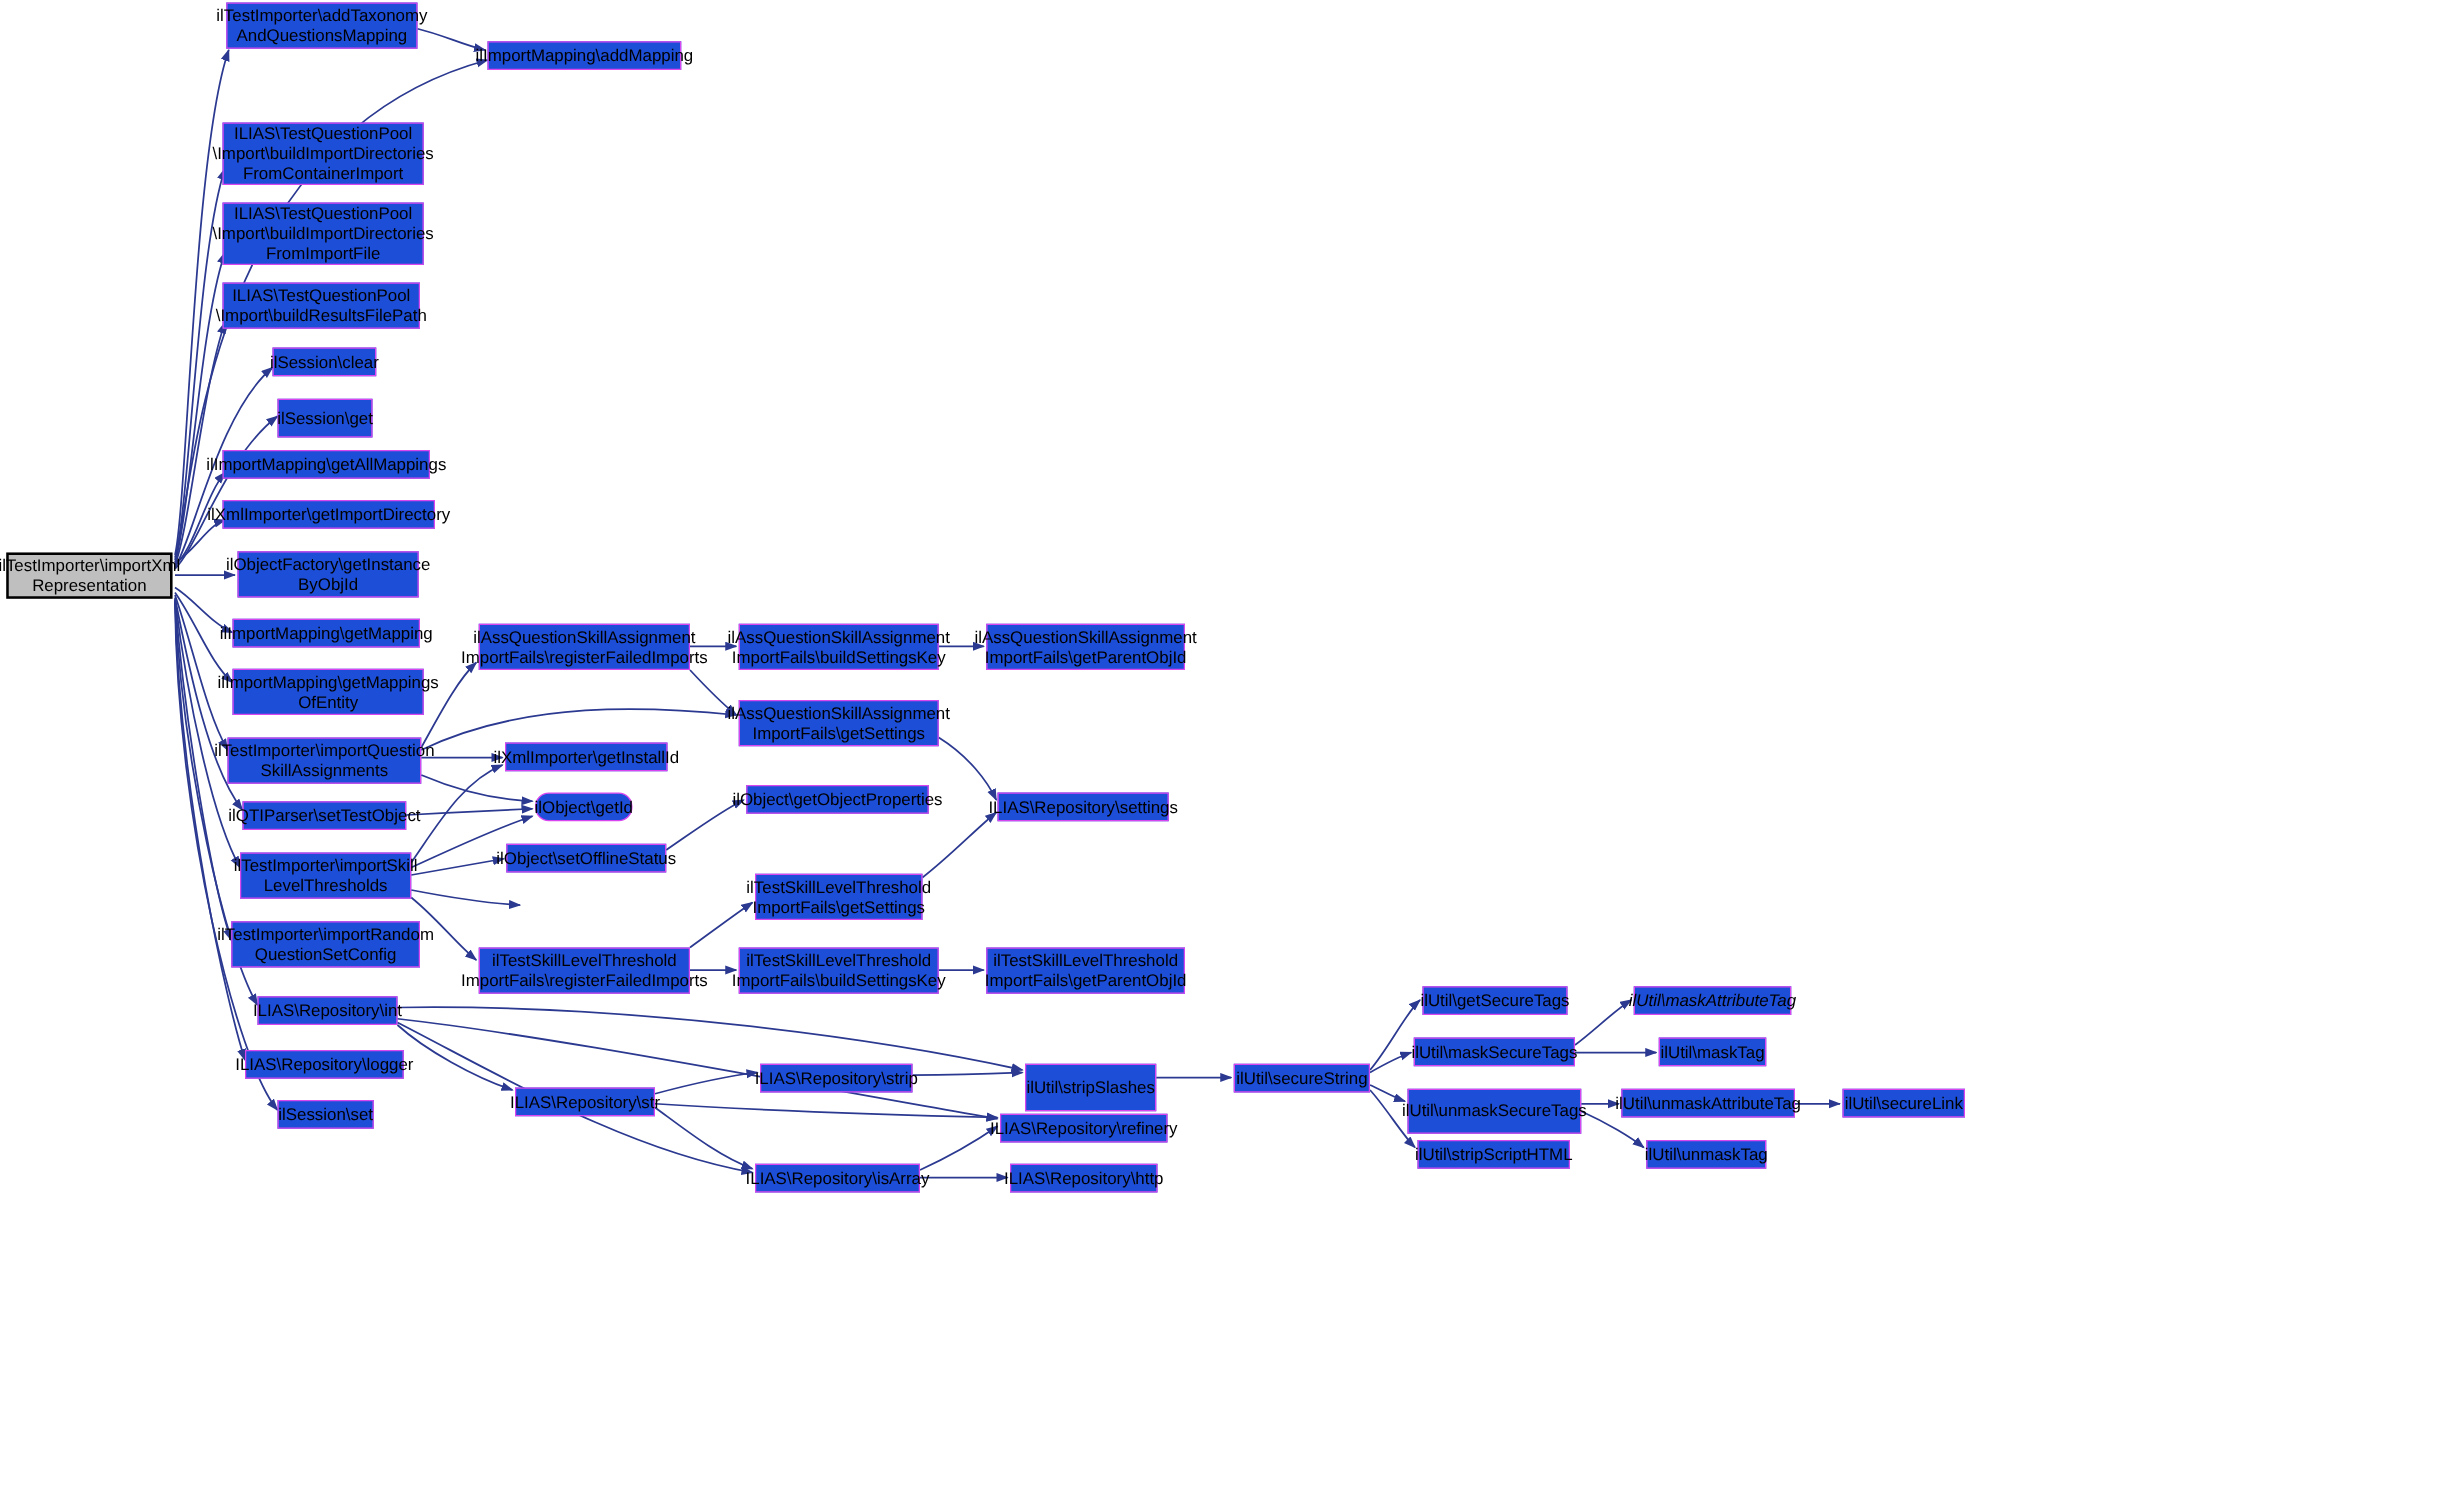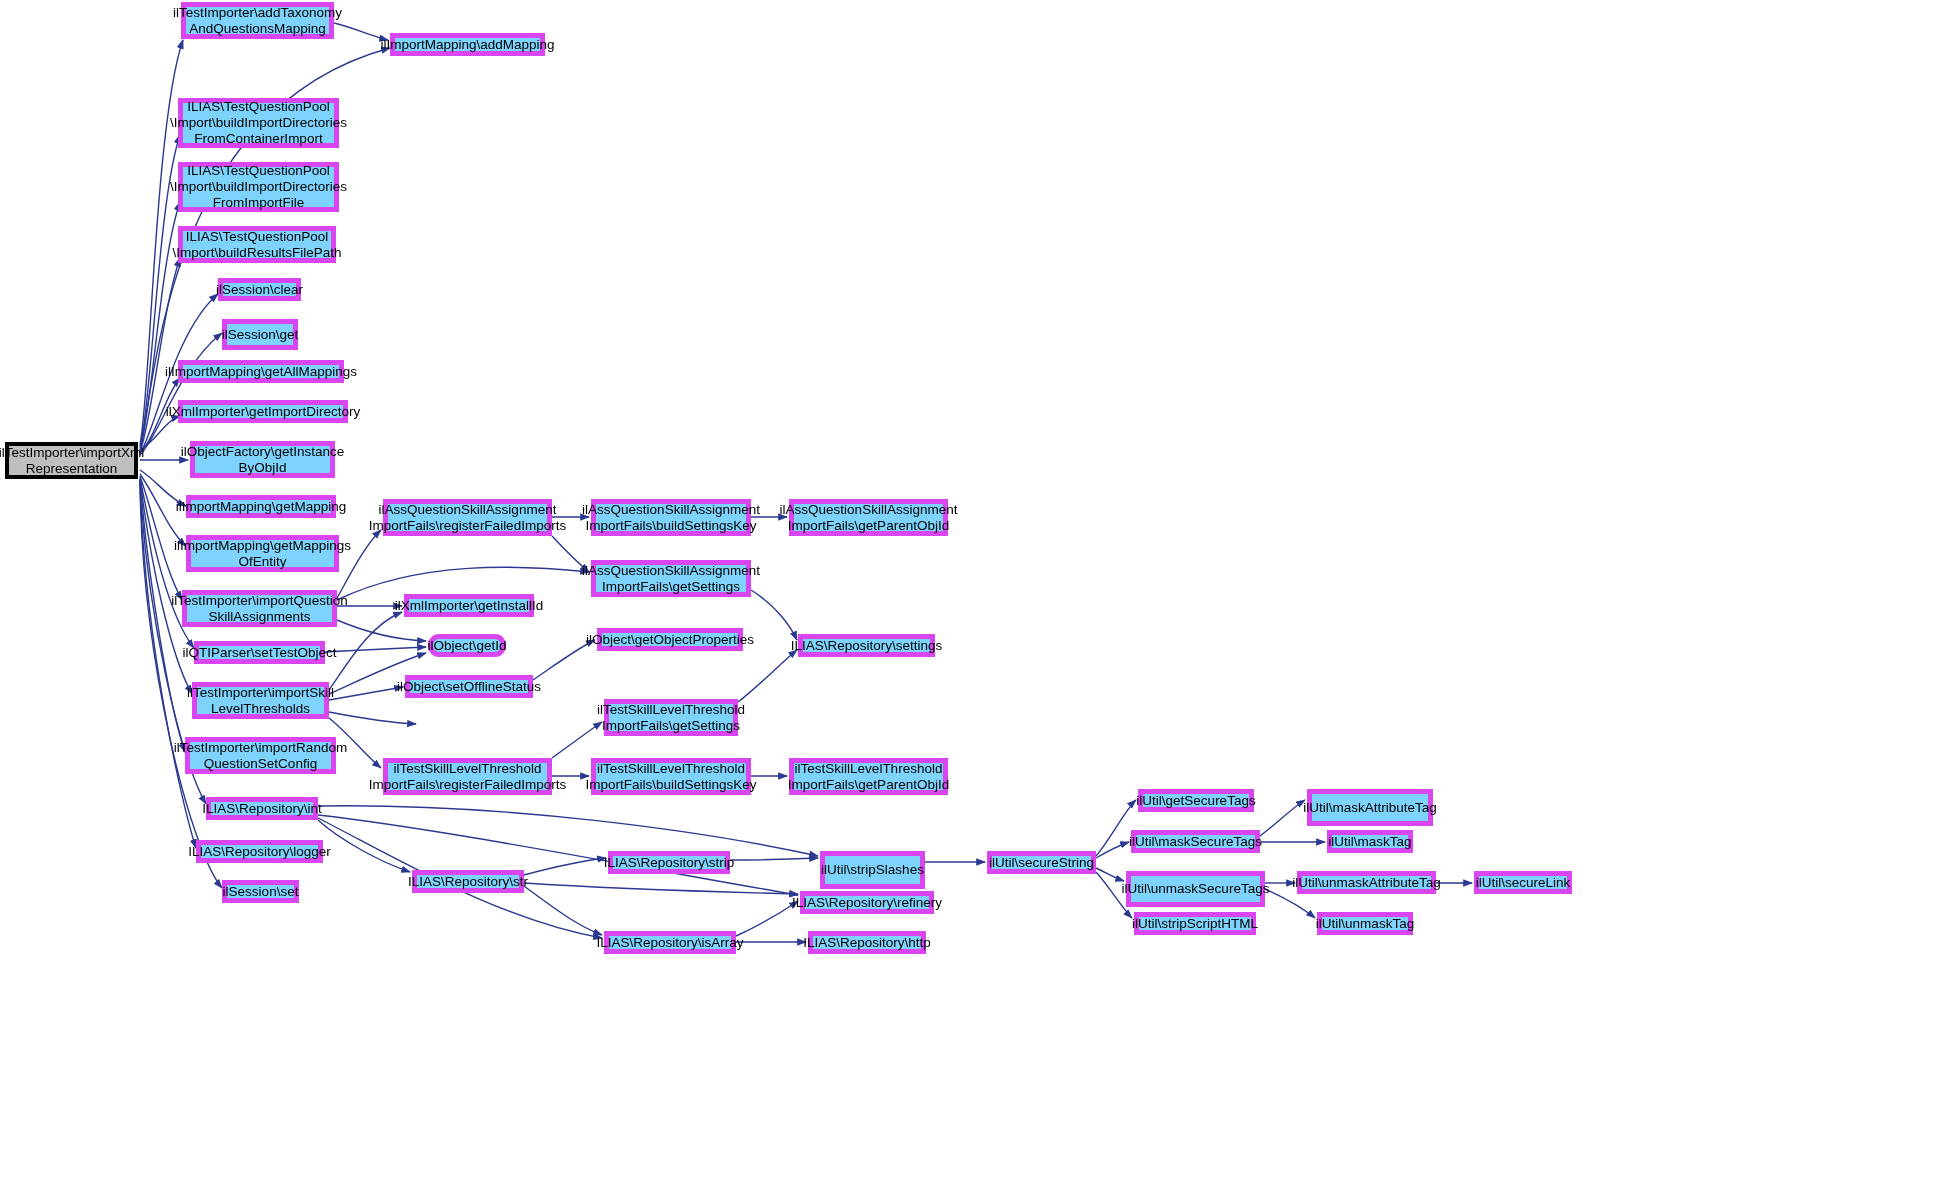--- a/index.html
+++ b/index.html
@@ -1,22 +1,22 @@
 <!DOCTYPE html>
 <html><head>
 <meta charset="utf-8">
 <style>
   html,body{margin:0;padding:0;background:#ffffff;}
   #canvas{position:relative;width:1956px;height:1195px;background:#ffffff;
     font-family:"Liberation Sans","DejaVu Sans",sans-serif;overflow:hidden;}
-  .node{position:absolute;box-sizing:border-box;border:5px solid #d946ef;
-    background:#7dd3fc;color:#000000;display:flex;align-items:center;
+  .node{position:absolute;box-sizing:border-box;border:1px solid #d946ef;
+    background:#1d4ed8;color:#000000;display:flex;align-items:center;
     justify-content:center;text-align:center;line-height:1.18;
     font-size:13.5px;white-space:pre-line;padding:1px 3px;}
-  .node.root{background:#bfbfbf;border:4px solid #000000;}
+  .node.root{background:#bfbfbf;border:2px solid #000000;}
   svg.edges{position:absolute;left:0;top:0;width:1956px;height:1195px;
     pointer-events:none;}
 </style>
 </head>
 <body>
 
 <div id="canvas">
   <svg class="edges" viewBox="0 0 1956 1195" xmlns="http://www.w3.org/2000/svg">
     <defs>
       <marker id="arrowhead" markerWidth="7" markerHeight="7" refX="6.3" refY="2.6" orient="auto" markerUnits="strokeWidth">
@@ -144,19 +144,19 @@
       <div class="node" style="left: 608px; top: 851px; width: 122px; height: 23px;">ILIAS\Repository\strip</div>
       <div class="node" style="left: 604px; top: 931px; width: 132px; height: 23px;">ILIAS\Repository\isArray</div>
       <div class="node" style="left: 820px; top: 851px; width: 105px; height: 38px;">ilUtil\stripSlashes</div>
       <div class="node" style="left: 800px; top: 891px; width: 134px; height: 23px;">ILIAS\Repository\refinery</div>
       <div class="node" style="left: 808px; top: 931px; width: 118px; height: 23px;">ILIAS\Repository\http</div>
       <div class="node" style="left: 987px; top: 851px; width: 109px; height: 23px;">ilUtil\secureString</div>
       <div class="node" style="left: 1138px; top: 789px; width: 116px; height: 23px;">ilUtil\getSecureTags</div>
       <div class="node" style="left: 1131px; top: 830px; width: 129px; height: 23px;">ilUtil\maskSecureTags</div>
       <div class="node" style="left: 1126px; top: 871px; width: 139px; height: 36px;">ilUtil\unmaskSecureTags</div>
       <div class="node" style="left: 1134px; top: 912px; width: 122px; height: 23px;">ilUtil\stripScriptHTML</div>
-      <div class="node" style="left: 1307px; top: 789px; width: 126px; height: 37px;">ilUtil\maskAttributeTag</div>
+      <div class="node" style="left: 1307px; top: 789px; width: 126px; height: 23px; font-style: italic;">ilUtil\maskAttributeTag</div>
       <div class="node" style="left: 1327px; top: 830px; width: 86px; height: 23px;">ilUtil\maskTag</div>
       <div class="node" style="left: 1297px; top: 871px; width: 139px; height: 23px;">ilUtil\unmaskAttributeTag</div>
       <div class="node" style="left: 1317px; top: 912px; width: 96px; height: 23px;">ilUtil\unmaskTag</div>
       <div class="node" style="left: 1474px; top: 871px; width: 98px; height: 23px;">ilUtil\secureLink</div>
     </div>
 </div>
 
 </body></html>

